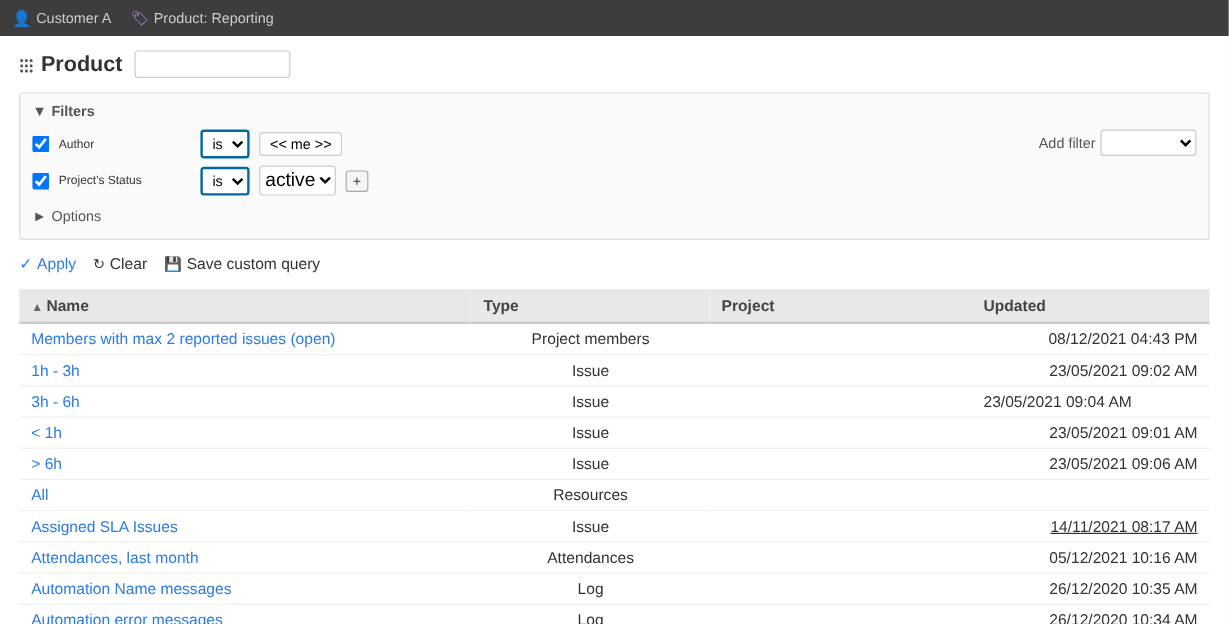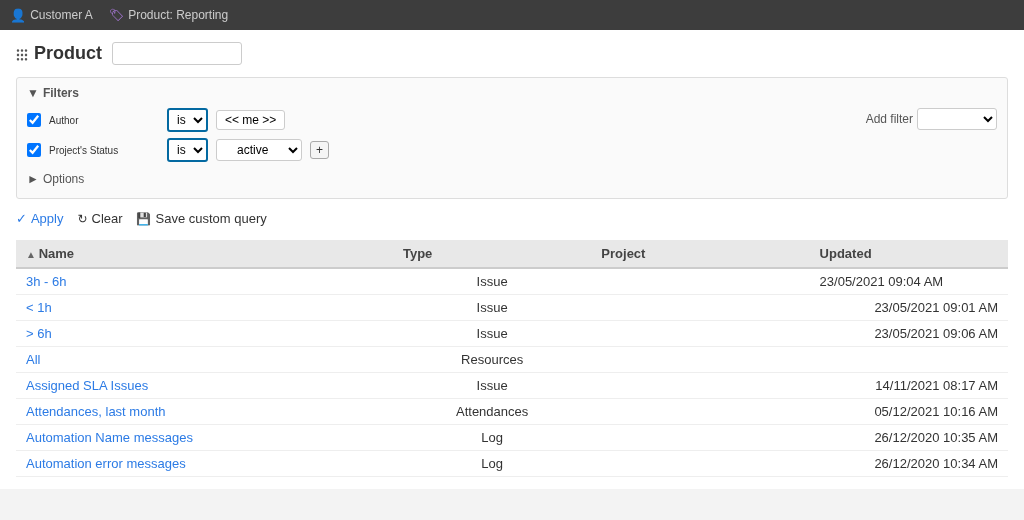--- a/index.html
+++ b/index.html
@@ -94,22 +94,22 @@
       border: 1px solid #ccc;
       border-radius: 3px;
       padding: 2px 8px;
       font-size: 12px;
       background: #fff;
       cursor: pointer;
     }
     .filter-value-select {
       border: 1px solid #ccc;
       border-radius: 3px;
-      padding: 2px 16px;
-      font-size: 12px;
+      padding: 2px 0;
+      font-size: 16px;
       background: #fff;
     }
     .add-filter-btn {
       margin-left: auto;
       display: flex;
       align-items: center;
       gap: 4px;
       font-size: 12px;
       color: #555;
     }
@@ -307,20 +307,32 @@
         </th>
         <th class="col-project">
           <span>Project</span>
         </th>
         <th class="col-updated">
           <span>Updated</span>
         </th>
       </tr>
     </thead>
     <tbody id="table-body">
+    <tr>
+          <td class="col-name link-cell">Members with max 2 reported issues (open)</td>
+          <td class="col-type" style="text-align: center;">Project members</td>
+          <td class="col-project" style="text-align: center;"></td>
+          <td class="col-updated" style="text-align: right;">08/12/2021 04:43 PM</td>
+        </tr>
+        <tr>
+          <td class="col-name link-cell">1h - 3h</td>
+          <td class="col-type" style="text-align: center;">Issue</td>
+          <td class="col-project" style="text-align: center;"></td>
+          <td class="col-updated" style="text-align: right;">23/05/2021 09:02 AM</td>
+        </tr>
         <tr>
           <td class="col-name link-cell">3h - 6h</td>
           <td class="col-type" style="text-align: center;">Issue</td>
           <td class="col-project" style="text-align: center;"></td>
           <td class="col-updated" style="text-align: left;">23/05/2021 09:04 AM</td>
         </tr>
         <tr>
           <td class="col-name link-cell">&lt; 1h</td>
           <td class="col-type" style="text-align: center;">Issue</td>
           <td class="col-project" style="text-align: center;"></td>
@@ -335,21 +347,21 @@
         <tr>
           <td class="col-name link-cell">All</td>
           <td class="col-type" style="text-align: center;">Resources</td>
           <td class="col-project" style="text-align: center;"></td>
           <td class="col-updated" style="text-align: right;"></td>
         </tr>
         <tr>
           <td class="col-name link-cell">Assigned SLA Issues</td>
           <td class="col-type" style="text-align: center;">Issue</td>
           <td class="col-project" style="text-align: center;"></td>
-          <td class="col-updated" style="text-align: right;">14/11/2021 08:17 AM</td>
+          <td class="col-updated" style="text-align: right; text-decoration: underline;">14/11/2021 08:17 AM</td>
         </tr>
         <tr>
           <td class="col-name link-cell">Attendances, last month</td>
           <td class="col-type" style="text-align: center;">Attendances</td>
           <td class="col-project" style="text-align: center;"></td>
           <td class="col-updated" style="text-align: right;">05/12/2021 10:16 AM</td>
         </tr>
         <tr>
           <td class="col-name link-cell">Automation Name messages</td>
           <td class="col-type" style="text-align: center;">Log</td>

